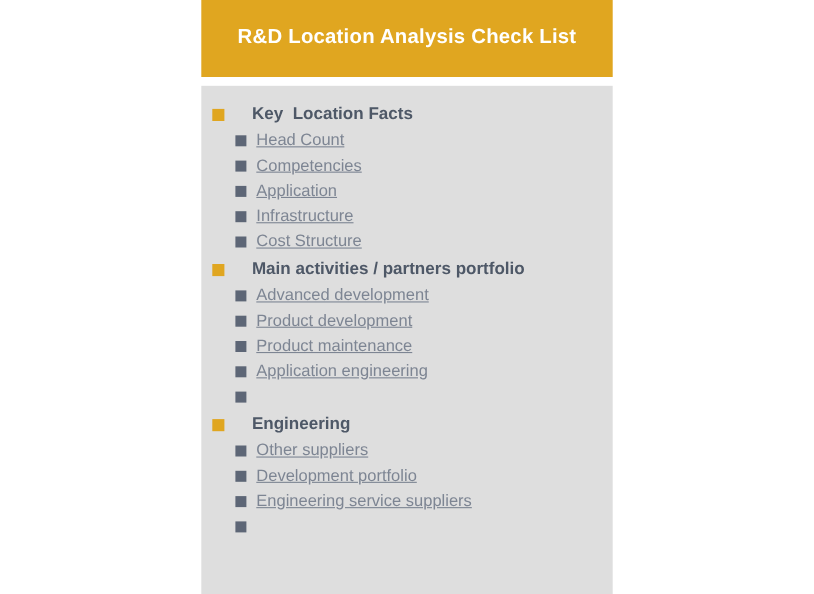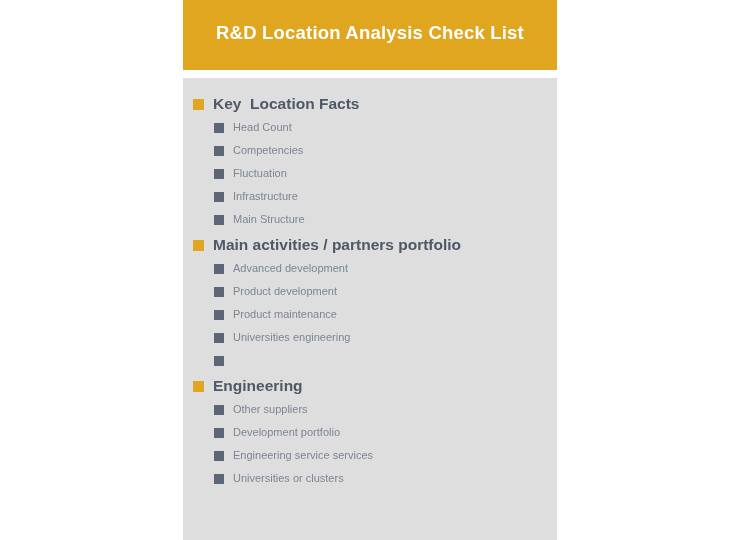--- a/index.html
+++ b/index.html
@@ -80,20 +80,21 @@
     position: relative;
     top: 0px;
   }
   .section-row .label {
     color: #4e5867;
     font-family: "Liberation Sans", sans-serif;
     font-size: 15.5px;
     font-weight: bold;
     white-space: pre;
     line-height: 1;
+    margin-left: 16px;
   }
 
   
   .sub-list {
     list-style: none;
     margin: 0;
     padding: 0;
   }
   .sub-row {
     display: flex;
@@ -104,24 +105,25 @@
   .sub-row .bullet {
     width: 10px;
     height: 10px;
     background: #5d6676;
     flex: 0 0 auto;
     margin-right: 9px;
   }
   .sub-row .label {
     color: #7d8593;
     font-family: "Liberation Sans", sans-serif;
-    font-size: 11px;
+    font-size: 15px;
     font-weight: normal;
     white-space: pre;
     line-height: 1;
+    text-decoration: underline;
   }
 </style>
 </head>
 <body>
 
 <div id="slide">
 
   <div id="title-bar">
     <div id="title-text">R&amp;D Location Analysis Check List</div>
   </div>
@@ -137,29 +139,29 @@
             <li class="sub-row">
               <span class="bullet"></span>
               <span class="label">Head Count</span>
             </li>
             <li class="sub-row">
               <span class="bullet"></span>
               <span class="label">Competencies</span>
             </li>
             <li class="sub-row">
               <span class="bullet"></span>
-              <span class="label">Fluctuation</span>
+              <span class="label">Application</span>
             </li>
             <li class="sub-row">
               <span class="bullet"></span>
               <span class="label">Infrastructure</span>
             </li>
             <li class="sub-row">
               <span class="bullet"></span>
-              <span class="label">Main Structure</span>
+              <span class="label">Cost Structure</span>
             </li>
           </ul>
         </li>
         <li>
           <div class="section-row">
             <span class="bullet"></span>
             <span class="label">Main activities / partners portfolio</span>
           </div>
           <ul class="sub-list">
             <li class="sub-row">
@@ -169,21 +171,21 @@
             <li class="sub-row">
               <span class="bullet"></span>
               <span class="label">Product development</span>
             </li>
             <li class="sub-row">
               <span class="bullet"></span>
               <span class="label">Product maintenance</span>
             </li>
             <li class="sub-row">
               <span class="bullet"></span>
-              <span class="label">Universities engineering</span>
+              <span class="label">Application engineering</span>
             </li>
             <li class="sub-row">
               <span class="bullet"></span>
             </li>
           </ul>
         </li>
         <li>
           <div class="section-row">
             <span class="bullet"></span>
             <span class="label">Engineering</span>
@@ -192,24 +194,23 @@
             <li class="sub-row">
               <span class="bullet"></span>
               <span class="label">Other suppliers</span>
             </li>
             <li class="sub-row">
               <span class="bullet"></span>
               <span class="label">Development portfolio</span>
             </li>
             <li class="sub-row">
               <span class="bullet"></span>
-              <span class="label">Engineering service services</span>
-            </li>
-            <li class="sub-row">
-              <span class="bullet"></span>
-              <span class="label">Universities or clusters</span>
+              <span class="label">Engineering service suppliers</span>
+            </li>
+            <li class="sub-row">
+              <span class="bullet"></span>
             </li>
           </ul>
         </li>
       </ul>
   </div>
 
 </div>
 
 </body></html>

